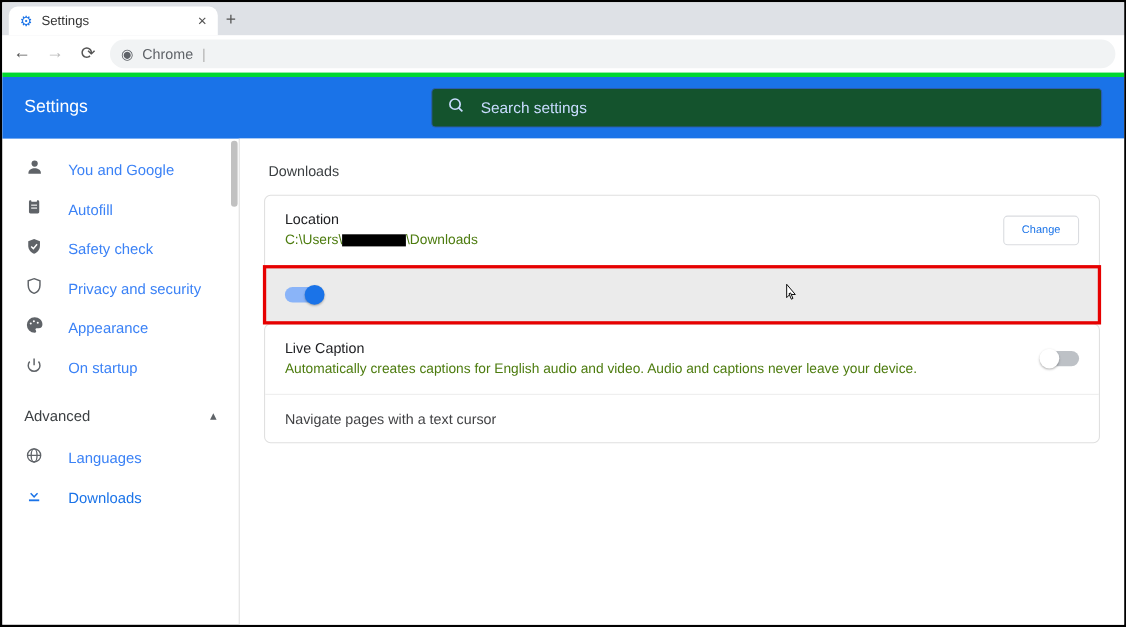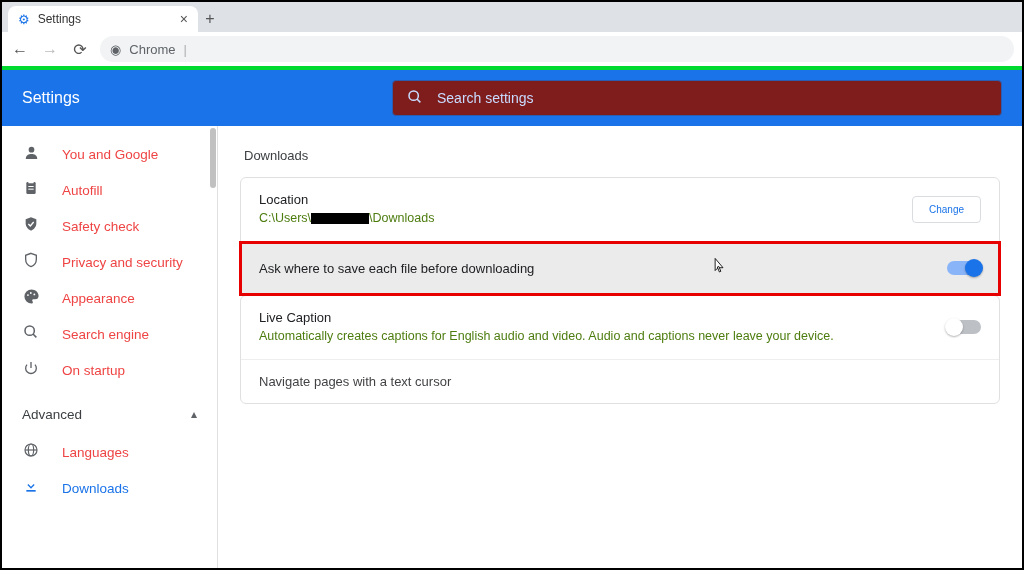--- a/index.html
+++ b/index.html
@@ -15,29 +15,29 @@
   .nav-btn { width:20px; text-align:center; color:#555; font-size:16px; }
   .nav-btn.disabled { color:#bbb; }
   .addr { flex:1; display:flex; align-items:center; background:#f1f3f4; border-radius:14px; height:26px; padding:0 10px; font-size:13px; color:#5f6368; gap:8px;}
   .addr .globe { color:#5f6368; font-size:13px;}
   .addr .pipe { color:#b0b0b0;}
   .addr .path b { color:#202124; font-weight:normal;}
   .green-line { height:4px; background:#00d930; }
   
   .app-header { background:#1a73e8; height:56px; display:flex; align-items:center; padding:0 20px; gap:20px;}
   .app-title { color:#fff; font-size:16px; width:350px;}
-  .search-wrap { flex:0 0 610px; background:#7f1d1d; border-radius:4px; height:36px; display:flex; align-items:center; padding:0 14px; gap:14px; border:1px solid #2a5db0;}
+  .search-wrap { flex:0 0 610px; background:#14532d; border-radius:4px; height:36px; display:flex; align-items:center; padding:0 14px; gap:14px; border:1px solid #2a5db0;}
   .search-wrap .mag { color:#c9dcff; font-size:15px;}
   .search-wrap input { background:transparent; border:none; outline:none; color:#c9dcff; font-size:14px; flex:1;}
   .search-wrap input::placeholder { color:#c9dcff;}
   
   .app-body { display:flex; height: calc(570px - 4px - 30px - 34px - 4px - 56px); }
   .sidebar { width:216px; border-right:1px solid #e0e0e0; padding-top:10px; overflow-y:auto; position:relative;}
   .sb-scroll-thumb { position:absolute; right:1px; top:2px; width:6px; height:60px; background:#c1c1c1; border-radius:3px;}
-  .sb-item { display:flex; align-items:center; height:36px; padding:0 20px; gap:22px; font-size:13.5px; color:#ef4444; cursor:pointer;}
+  .sb-item { display:flex; align-items:center; height:36px; padding:0 20px; gap:22px; font-size:13.5px; color:#3b82f6; cursor:pointer;}
   .sb-item .ic { width:18px; text-align:center; color:#5f6368; font-size:16px;}
   .sb-item.active { color:#1a73e8;}
   .sb-item.active .ic { color:#1a73e8;}
   .sb-section { display:flex; align-items:center; height:40px; padding:0 20px; font-size:13.5px; color:#3c4043; justify-content:space-between; margin-top:6px;}
   .sb-section .chev { font-size:12px; color:#5f6368;}
   
   .main { flex:1; background:#fff; padding:18px 22px 0 22px; overflow:hidden;}
   .section-title { font-size:13px; color:#3c4043; margin:4px 0 14px 4px;}
   .card { border:1px solid #e0e0e0; border-radius:6px; background:#fff;}
   .card-row { display:flex; align-items:center; padding:14px 18px; border-bottom:1px solid #eee; gap:12px;}
@@ -132,27 +132,20 @@
     <div class="sb-item">
       <span class="ic"><svg width="17" height="17" viewBox="0 0 24 24" fill="currentColor">
             <path d="M12 2a10 10 0 100 20c1 0 2-1 2-2s-1-1.5-1-2.5 1-1.5 2-1.5h2a5 5 0 005-5c0-5-4.5-9-10-9z"></path>
             <circle cx="7" cy="10" r="1.3" fill="#fff"></circle>
             <circle cx="11" cy="7" r="1.3" fill="#fff"></circle>
             <circle cx="16" cy="9" r="1.3" fill="#fff"></circle>
           </svg></span>
       <span>Appearance</span>
     </div>
     <div class="sb-item">
-      <span class="ic"><svg width="16" height="16" viewBox="0 0 24 24" fill="none" stroke="currentColor" stroke-width="2.3">
-            <circle cx="10" cy="10" r="7"></circle>
-            <line x1="20" y1="20" x2="15" y2="15"></line>
-          </svg></span>
-      <span>Search engine</span>
-    </div>
-    <div class="sb-item">
       <span class="ic"><svg width="16" height="16" viewBox="0 0 24 24" fill="none" stroke="currentColor" stroke-width="2">
             <path d="M12 3v9"></path>
             <path d="M6 7a8 8 0 1012 0"></path>
           </svg></span>
       <span>On startup</span>
     </div>
     <div class="sb-section">
       <span>Advanced</span>
       <span class="chev">▴</span>
     </div>
@@ -179,23 +172,20 @@
       <div class="card-row">
         <div class="row-text">
           <div class="row-label">Location</div>
           <div class="row-sub">
             <span>C:\Users\</span><span class="redact"></span><span>\Downloads</span>
           </div>
         </div>
         <button class="btn-outline">Change</button>
       </div>
       <div class="card-row highlight-row" style="position:relative;">
-        <div class="row-text">
-          <div class="row-label">Ask where to save each file before downloading</div>
-        </div>
         <div class="toggle on"></div>
         <span class="cursor" style="left:468px; top:14px;">
           <svg width="18" height="20" viewBox="0 0 24 28">
               <path d="M8 2v17l4-4h7z" fill="#fff" stroke="#000" stroke-width="1.2"></path>
               <path d="M11 14l3 7 2-1-3-7z" fill="#fff" stroke="#000" stroke-width="1.2"></path>
             </svg>
         </span>
       </div>
     </div>
 

